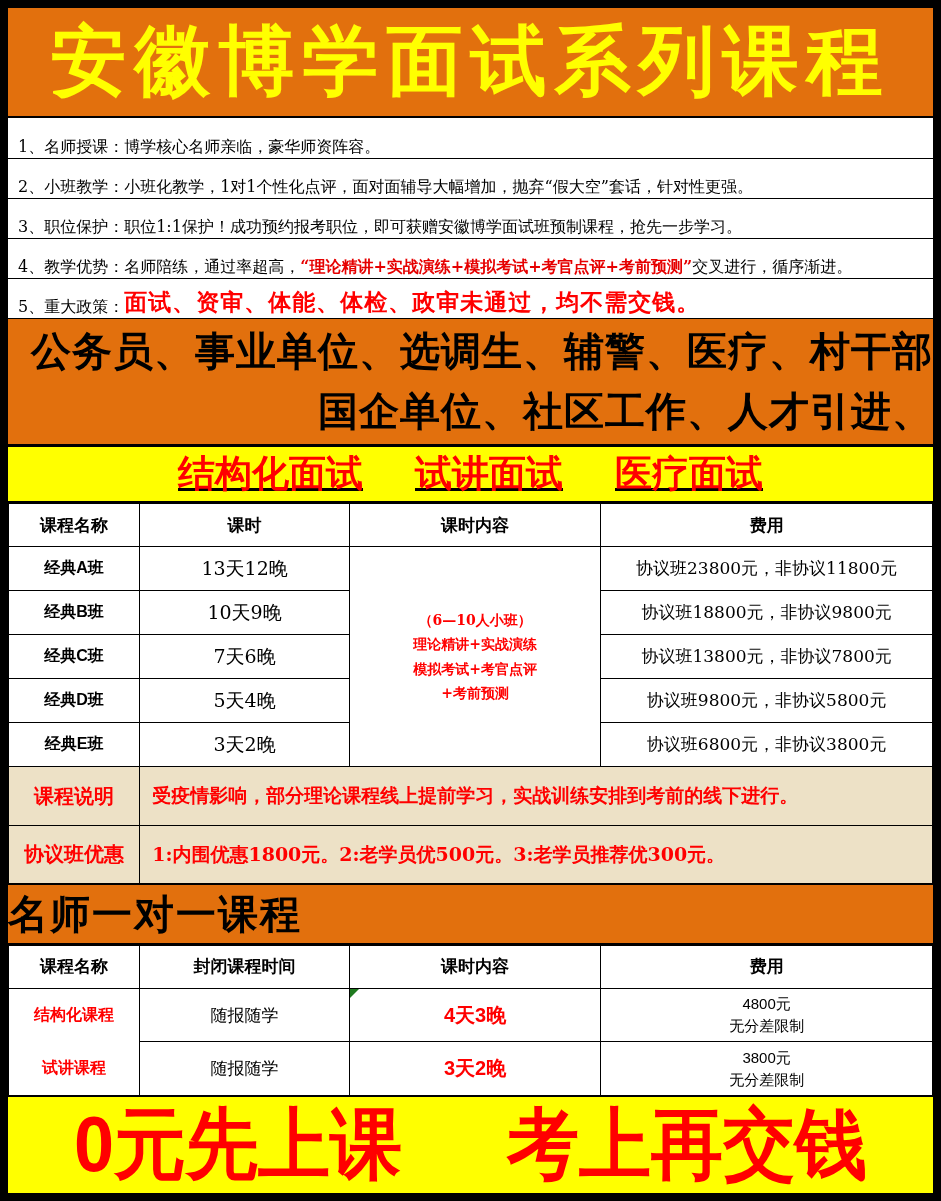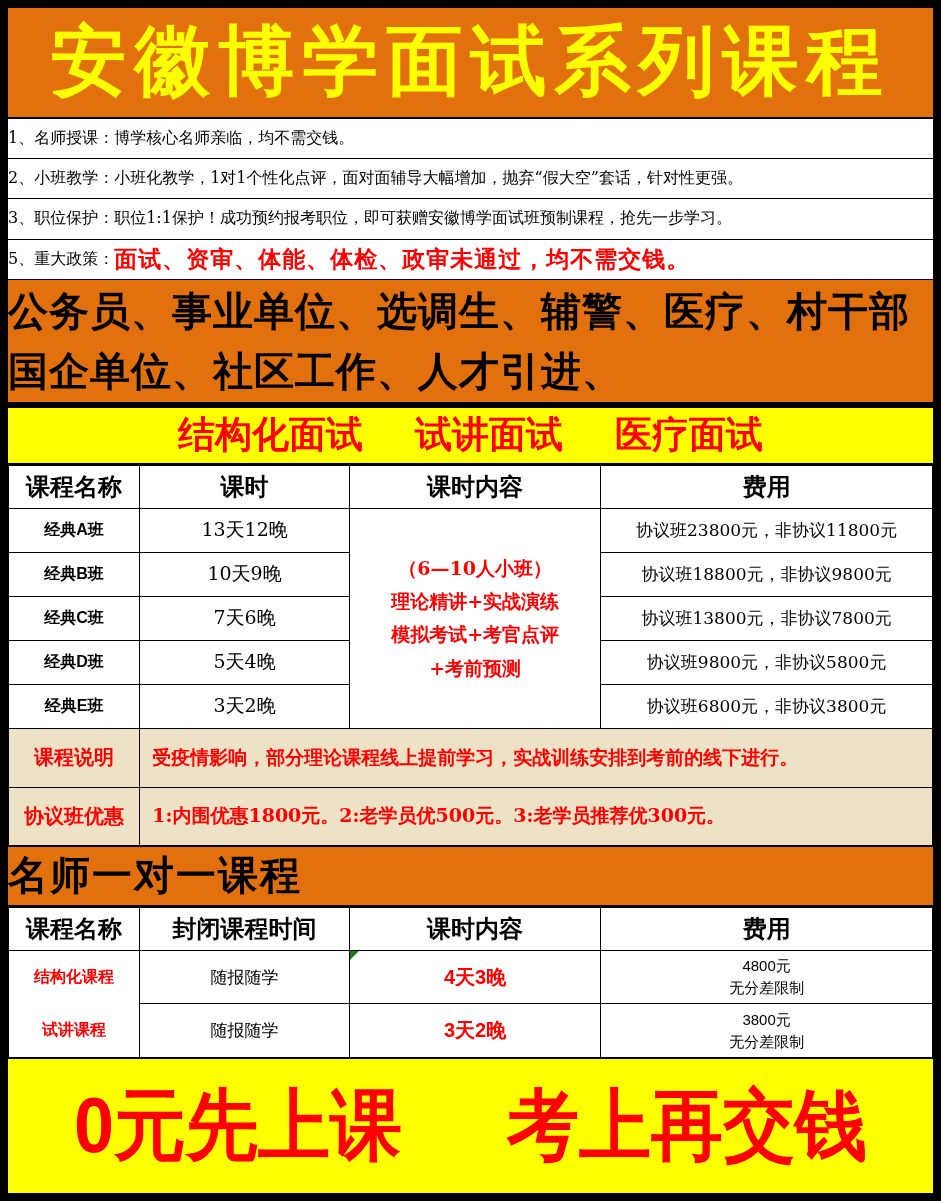--- a/index.html
+++ b/index.html
@@ -6,44 +6,44 @@
   body { background:#777; font-family:"Liberation Sans", sans-serif; }
   .poster { width:941px; height:1201px; background:#000; padding:8px; margin:0 auto; }
   .inner { width:100%; height:100%; background:#ffffff; display:flex; flex-direction:column; overflow:hidden; }
 
   
   .title-band { height:111px; background:#E2700D; display:flex; align-items:center; justify-content:center; border-bottom:2px solid #000; }
   .title-text { color:#FFFF00; font-size:76px; font-weight:bold; letter-spacing:8px; font-family:"DejaVu Serif","Liberation Serif",serif; white-space:nowrap; }
 
   
   .features { background:#fff; }
-  .feature-row { height:40.2px; display:flex; align-items:center; padding:0 0; border-bottom:1.5px solid #000; font-size:16px; color:#000; font-family:"DejaVu Serif","Liberation Serif",serif; white-space:nowrap; }
+  .feature-row { height:40.2px; display:flex; align-items:flex-end; padding:0 10px; border-bottom:1.5px solid #000; font-size:16px; color:#000; font-family:"DejaVu Serif","Liberation Serif",serif; white-space:nowrap; }
   .f-highlight { color:#E60000; font-weight:bold; }
   .feature-row.f5 .f-highlight { color:#FF0000; font-size:23px; font-family:"DejaVu Serif","Liberation Serif",serif; letter-spacing:1px; }
 
   
-  .audience-band { height:128px; background:#E2700D; border-bottom:6px solid #000000; display:flex; flex-direction:column; align-items:flex-start; justify-content:center; }
+  .audience-band { height:128px; background:#E2700D; border-bottom:3px solid #000000; display:flex; flex-direction:column; align-items:flex-end; justify-content:center; }
   .audience-line { color:#000; font-weight:bold; font-size:40px; line-height:1.5; white-space:nowrap; letter-spacing:1px; }
 
   
-  .types-band { height:57px; background:#FFFF00; border-bottom:2px solid #000; display:flex; align-items:center; justify-content:center; gap:52px; }
+  .types-band { height:57px; background:#FFFF00; border-bottom:2px solid #000; display:flex; align-items:center; justify-content:center; gap:52px;text-decoration:underline; }
   .type-item { color:#FF0000; font-weight:bold; font-size:37px; white-space:nowrap; }
 
   
   table { width:100%; border-collapse:collapse; table-layout:fixed; }
   td, th { border:1.5px solid #000; text-align:center; vertical-align:middle; overflow:hidden; }
   col.c1 { width:14.2%; } col.c2 { width:22.7%; } col.c3 { width:27.2%; } col.c4 { width:35.9%; }
-  th { font-size:24px; font-weight:bold; color:#000; height:43px; background:#fff; }
+  th { font-size:17px; font-weight:bold; color:#000; height:43px; background:#fff; }
 
   
   .course-table .data-row { height:44px; background:#fff; }
   .course-table .name { font-weight:bold; font-size:16px; color:#000; }
   .course-table .dur  { font-size:19px; color:#000; font-family:"DejaVu Serif","Liberation Serif",serif; }
   .course-table .fee  { font-size:17px; color:#000; font-family:"DejaVu Serif","Liberation Serif",serif; white-space:nowrap; }
-  .content-cell { color:#FF0000; font-weight:bold; font-size:19px; font-family:"DejaVu Serif","Liberation Serif",serif; line-height:1.75; background:#fff; }
+  .content-cell { color:#FF0000; font-weight:bold; font-size:14px; font-family:"DejaVu Serif","Liberation Serif",serif; line-height:1.75; background:#fff; }
   .note-row td { background:#EDE1C6; }
   .note-row.h59 { height:59px; } .note-row.h58 { height:58px; }
   .note-label { color:#FF0000; font-weight:bold; font-size:20px; }
   .note-text { color:#FF0000; font-weight:bold; font-size:19px; text-align:left; padding-left:12px; font-family:"DejaVu Serif","Liberation Serif",serif; white-space:nowrap; }
 
   
   .one-band { height:61px; background:#E2700D; border-bottom:2px solid #000; border-top:0.5px solid #000; display:flex; align-items:center; justify-content:flex-start; }
   .one-band-text { color:#000; font-weight:bold; font-size:40px; letter-spacing:2px; }
   .one-table tr.t2row { height:53px; }
   .t2name { color:#FF0000; font-weight:bold; font-size:16px; }
@@ -63,35 +63,41 @@
 <div class="poster">
   <div class="inner">
 
     <header class="title-band">
       <div class="title-text">安徽博学面试系列课程</div>
     </header>
 
     <section class="features">
       <div class="feature-row">
         <span>1、名师授课：</span>
-          <span>博学核心名师亲临，均不需交钱。</span>
+          <span>博学核心名师亲临，豪华师资阵容。</span>
           <span class="f-highlight"></span>
           <span></span>
       </div>
       <div class="feature-row">
         <span>2、小班教学：</span>
           <span>小班化教学，1对1个性化点评，面对面辅导大幅增加，抛弃“假大空”套话，针对性更强。</span>
           <span class="f-highlight"></span>
           <span></span>
       </div>
       <div class="feature-row">
         <span>3、职位保护：</span>
           <span>职位1:1保护！成功预约报考职位，即可获赠安徽博学面试班预制课程，抢先一步学习。</span>
           <span class="f-highlight"></span>
           <span></span>
+      </div>
+      <div class="feature-row">
+        <span>4、教学优势：</span>
+          <span>名师陪练，通过率超高，</span>
+          <span class="f-highlight">“理论精讲+实战演练+模拟考试+考官点评+考前预测”</span>
+          <span>交叉进行，循序渐进。</span>
       </div>
       <div class="feature-row f5">
         <span>5、重大政策：</span>
           <span></span>
           <span class="f-highlight">面试、资审、体能、体检、政审未通过，均不需交钱。</span>
           <span></span>
       </div>
     </section>
 
     <section class="audience-band">

